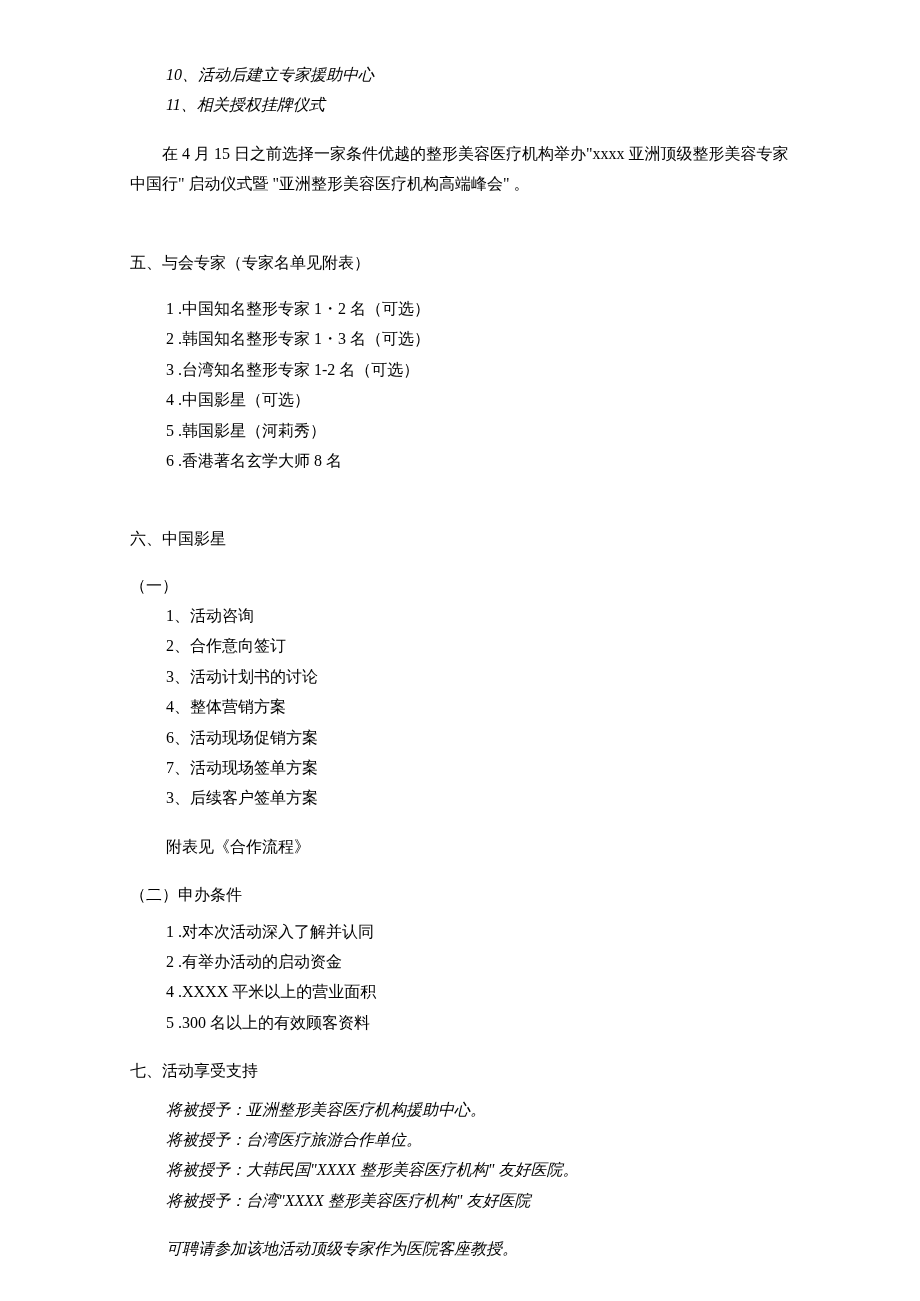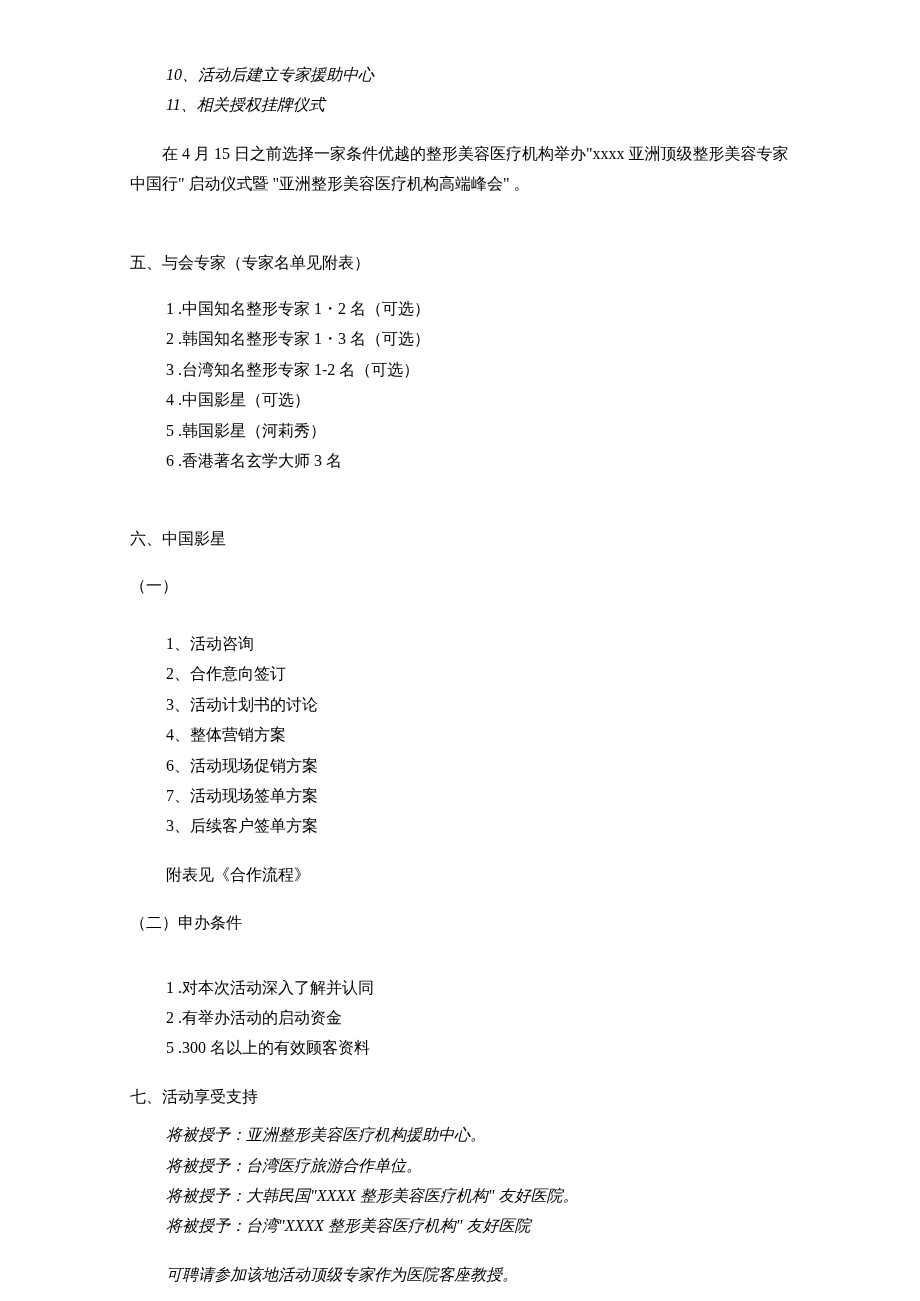--- a/index.html
+++ b/index.html
@@ -15,21 +15,20 @@
       background: #fff;
       width: 920px;
       padding: 60px 130px 60px 130px;
     }
     .indent-1 {
       padding-left: 36px;
       font-style: italic;
     }
     .indent-2 {
       padding-left: 36px;
-      margin-top: 28px;
     }
     .para-block {
       padding-left: 0;
       text-indent: 2em;
     }
     .section-title {
       margin-top: 48px;
       margin-bottom: 16px;
     }
     .section-title-tight {
@@ -67,21 +66,21 @@
 <div class="para-block">在 4 月 15 日之前选择一家条件优越的整形美容医疗机构举办"xxxx 亚洲顶级整形美容专家中国行" 启动仪式暨 "亚洲整形美容医疗机构高端峰会" 。</div>
 
 <div class="section-title">五、与会专家（专家名单见附表）</div>
 
 <div class="indent-2 list-block">
   <div>1  .中国知名整形专家 1・2 名（可选）</div>
   <div>2  .韩国知名整形专家 1・3 名（可选）</div>
   <div>3  .台湾知名整形专家 1-2 名（可选）</div>
   <div>4  .中国影星（可选）</div>
   <div>5  .韩国影星（河莉秀）</div>
-  <div>6  .香港著名玄学大师 3 名</div>
+  <div>6  .香港著名玄学大师 8 名</div>
 </div>
 
 <div class="section-title">六、中国影星</div>
 
 <div class="sub-heading">（一）</div>
 
 <div class="indent-2">
   <div>1、活动咨询</div>
   <div>2、合作意向签订</div>
   <div>3、活动计划书的讨论</div>
@@ -93,20 +92,21 @@
 
 <div class="attach-note">附表见《合作流程》</div>
 
 <div>（二）申办条件</div>
 
 <div class="spacer-sm"></div>
 
 <div class="indent-2">
   <div>1  .对本次活动深入了解并认同</div>
   <div>2  .有举办活动的启动资金</div>
+  <div>4  .XXXX 平米以上的营业面积</div>
   <div>5  .300 名以上的有效顾客资料</div>
 </div>
 
 <div class="section-title-tight">七、活动享受支持</div>
 
 <div class="spacer-sm"></div>
 
 <div class="indent-1">
   <div>将被授予：亚洲整形美容医疗机构援助中心。</div>
   <div>将被授予：台湾医疗旅游合作单位。</div>

